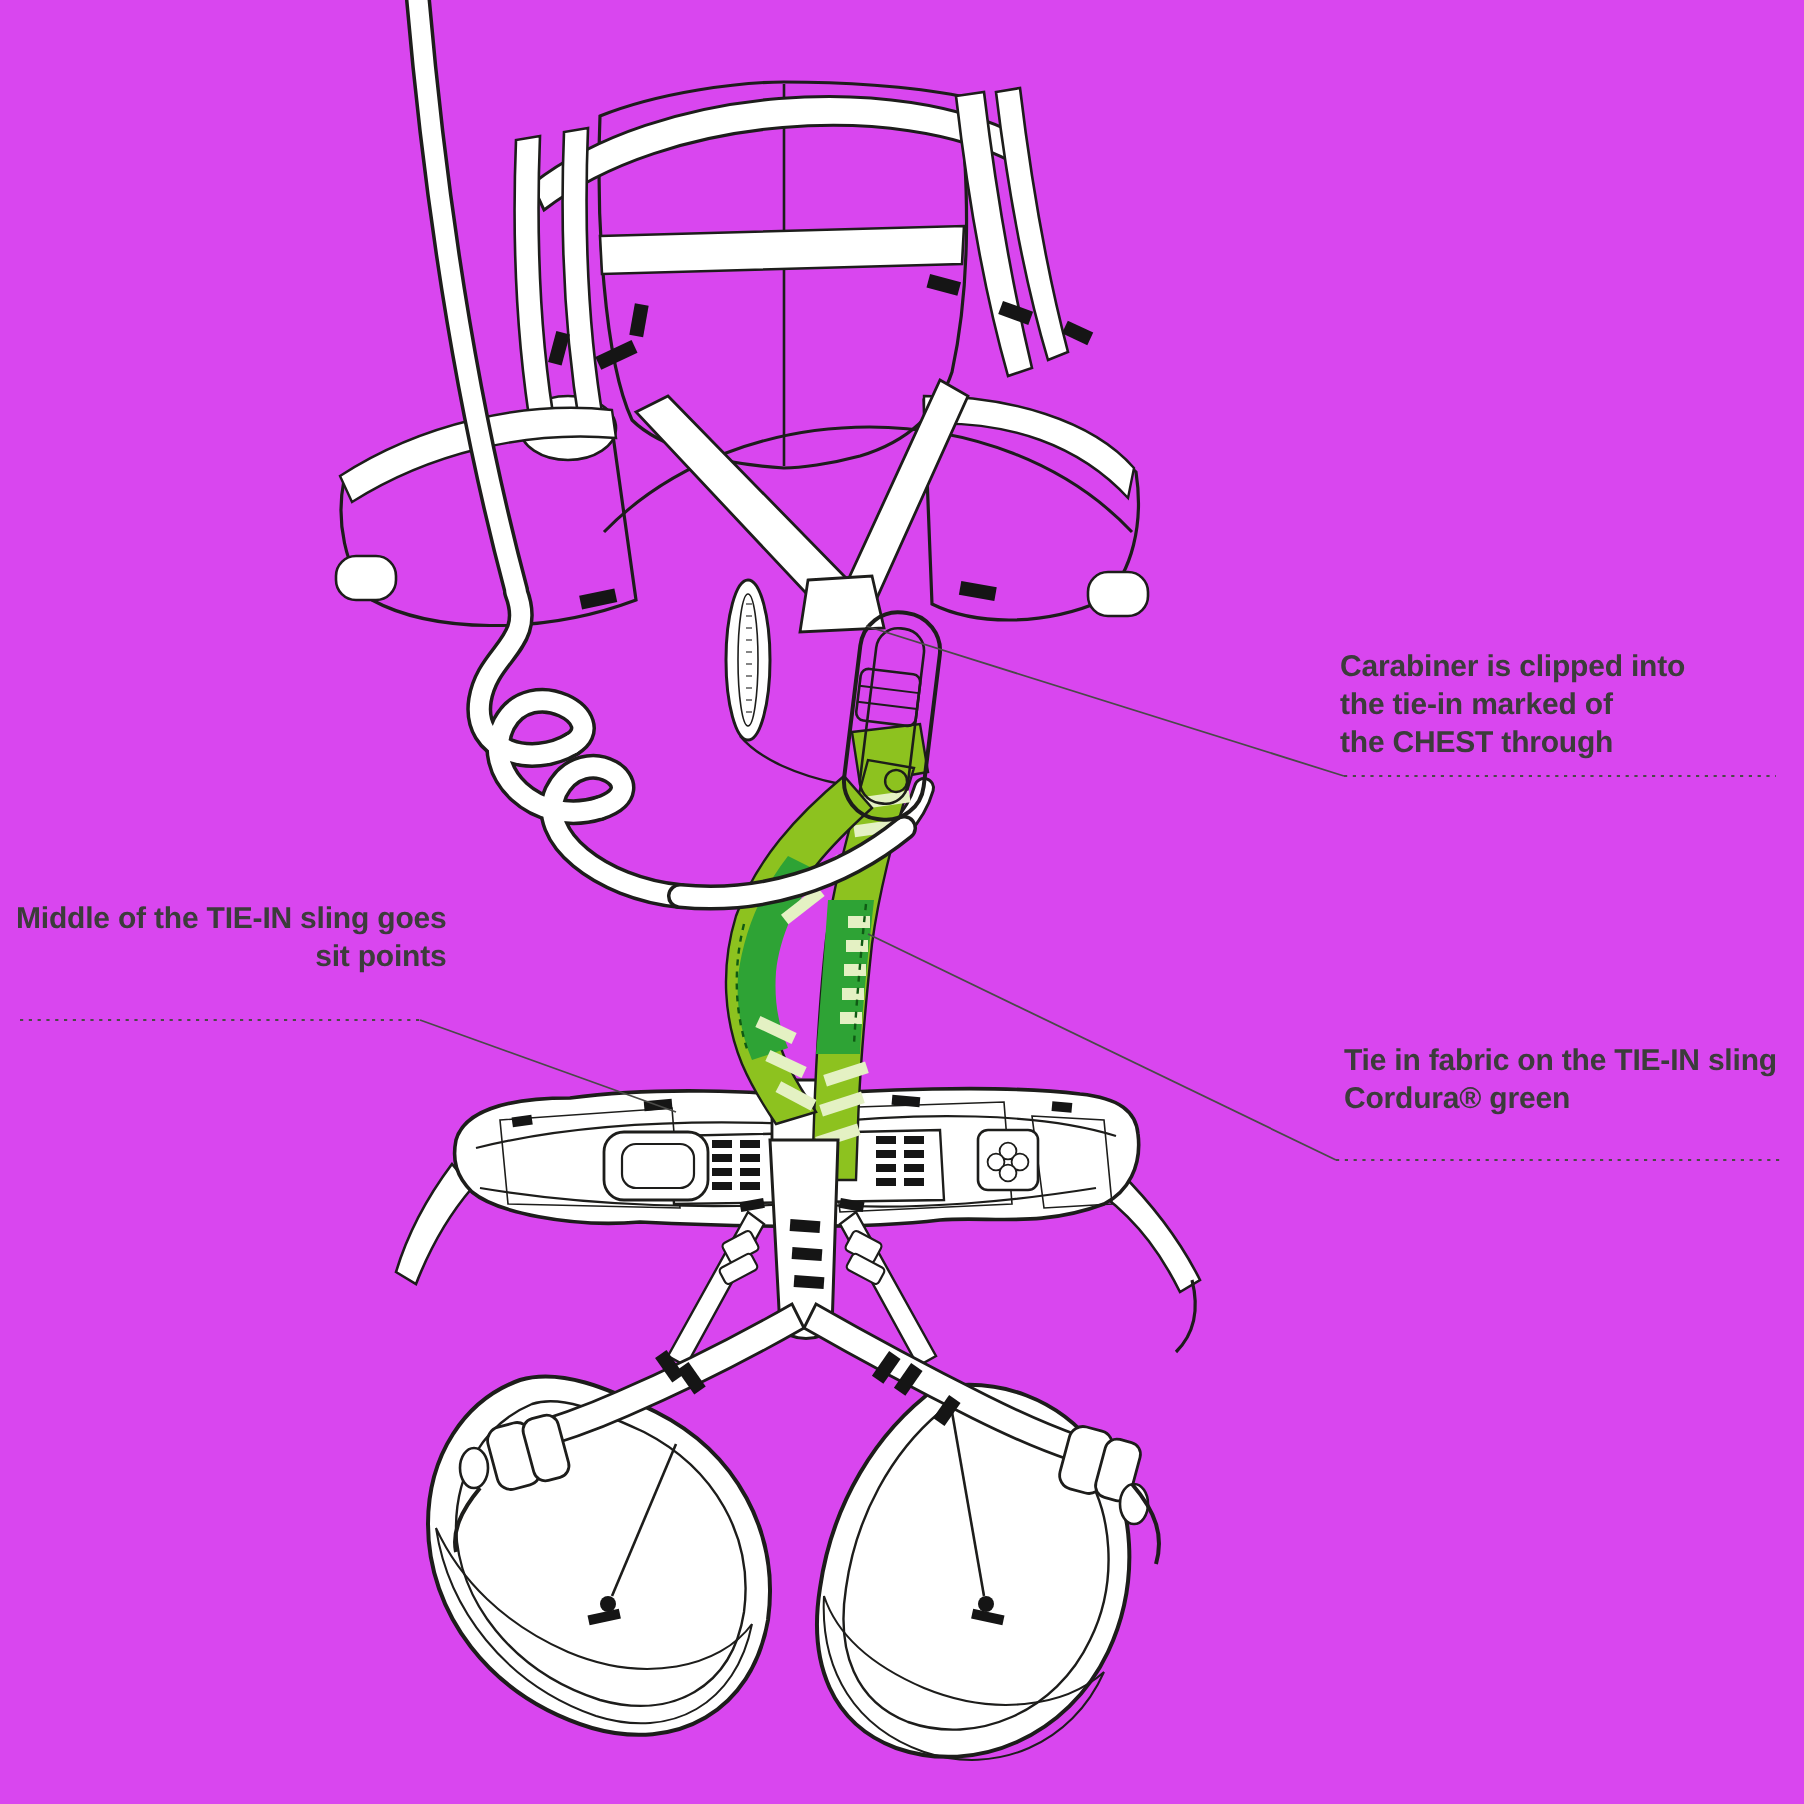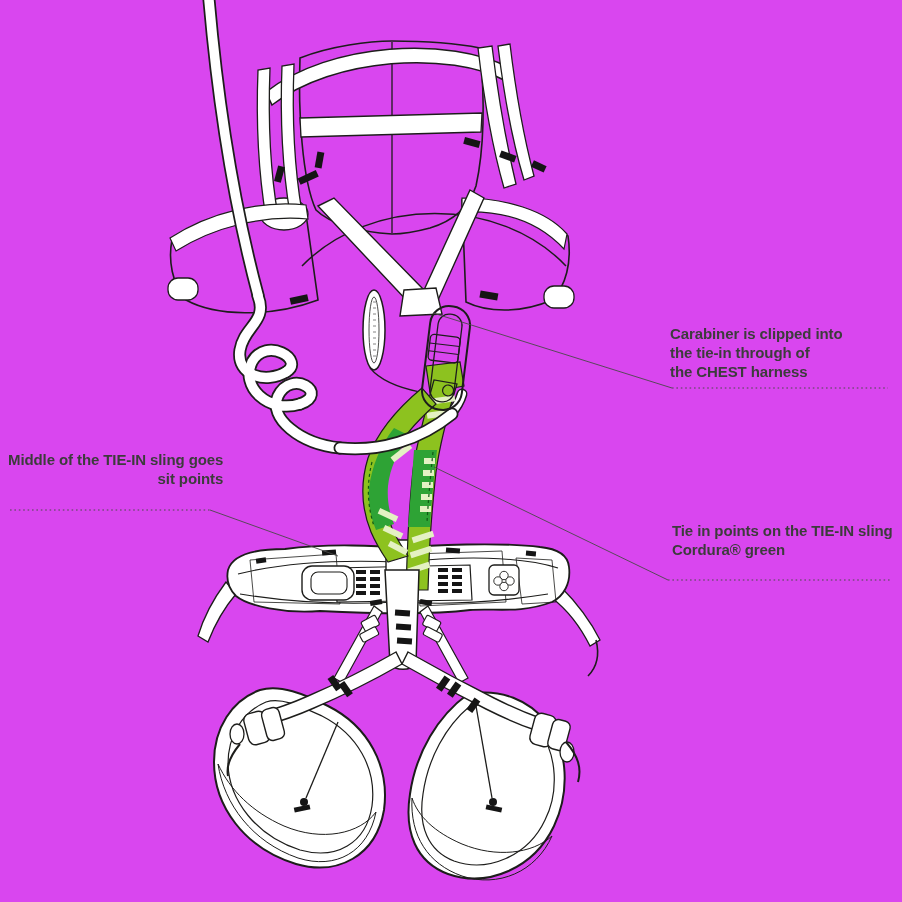--- a/index.html
+++ b/index.html
@@ -293,27 +293,27 @@
     <path class="leader-dot" d="M672,388 L888,388"></path>
     <path class="leader-dot" d="M10,510 L210,510"></path>
     <path class="leader" d="M210,510 L338,556"></path>
     <path class="leader" d="M434,467 L668,580"></path>
     <path class="leader-dot" d="M668,580 L892,580"></path>
   </g>
 </svg>
 
 <div class="ann" id="ann-carabiner">
   <span>Carabiner is clipped into</span>
-  <span>the tie-in through of</span>
-  <span>the CHEST harness</span>
+  <span>the tie-in marked of</span>
+  <span>the CHEST through</span>
 </div>
 
 <div class="ann" id="ann-sling-middle">
   <span>Middle of the TIE-IN sling goes</span>
   <span>sit points</span>
 </div>
 
 <div class="ann" id="ann-tie-in-points">
-  <span>Tie in points on the TIE-IN sling</span>
+  <span>Tie in fabric on the TIE-IN sling</span>
   <span>Cordura® green</span>
 </div>
 
 </div>
 
 </body></html>

